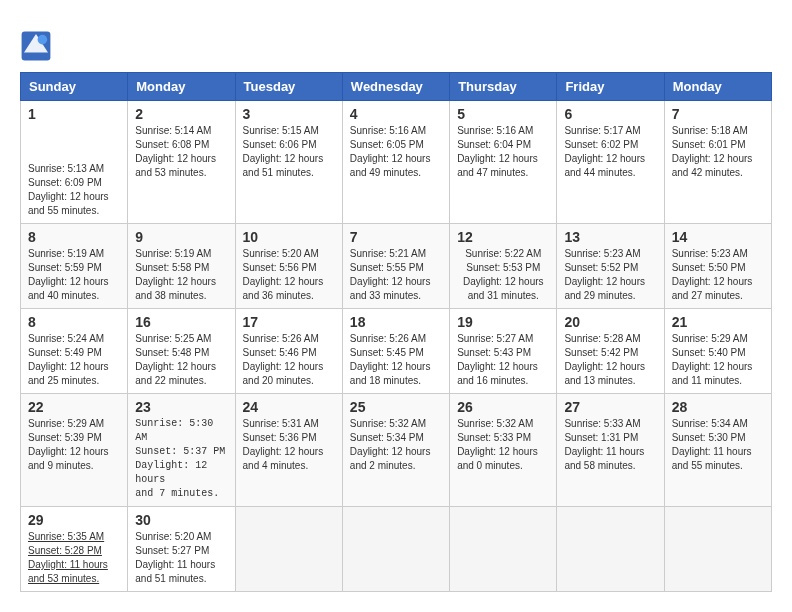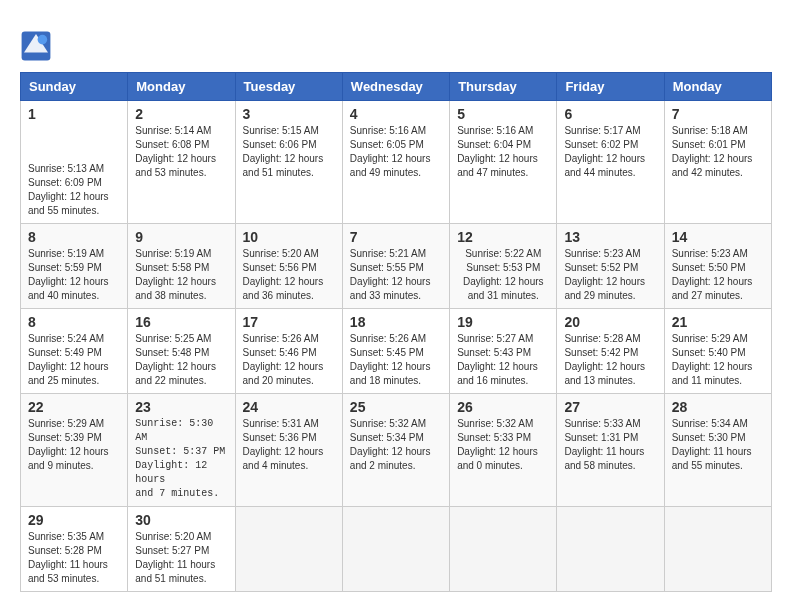--- a/index.html
+++ b/index.html
@@ -320,21 +320,21 @@
           <span class="day-num">28</span>
           <div class="day-info" style="white-space: pre-line;">Sunrise: 5:34 AM
 Sunset: 5:30 PM
 Daylight: 11 hours
 and 55 minutes.</div>
         </td>
       </tr>
       <tr>
         <td>
           <span class="day-num">29</span>
-          <div class="day-info" style="white-space: pre-line;">Sunrise: 5:35 AM
+          <div class="day-info" style="white-space: pre-line; text-decoration: underline;">Sunrise: 5:35 AM
 Sunset: 5:28 PM
 Daylight: 11 hours
 and 53 minutes.</div>
         </td>
         <td>
           <span class="day-num">30</span>
           <div class="day-info" style="white-space: pre-line;">Sunrise: 5:20 AM
 Sunset: 5:27 PM
 Daylight: 11 hours
 and 51 minutes.</div>

